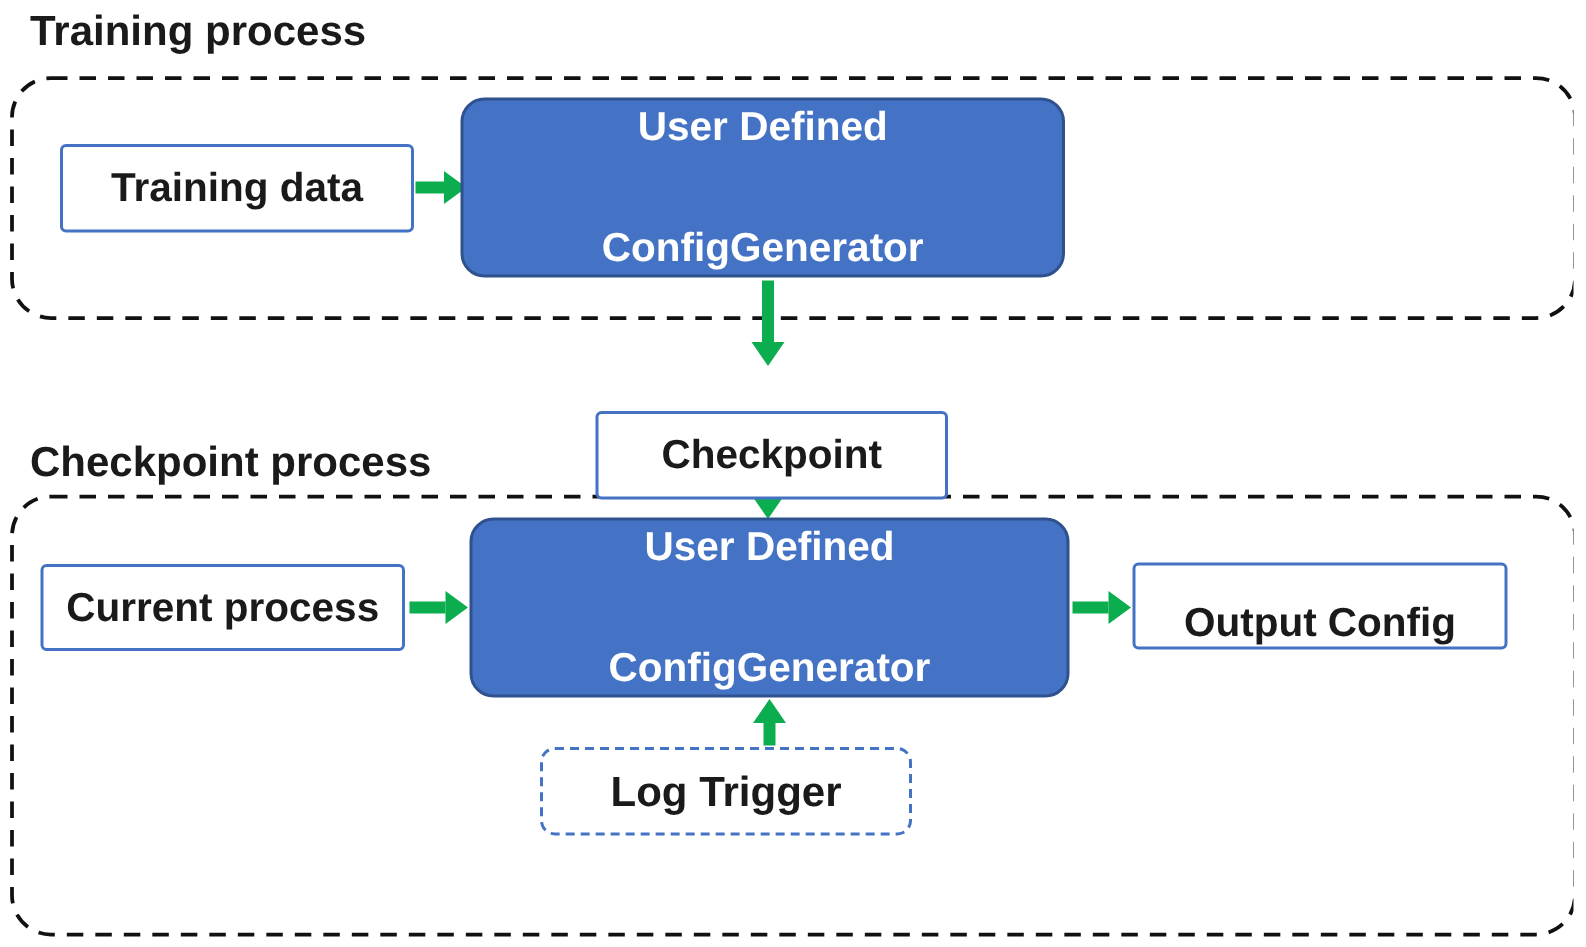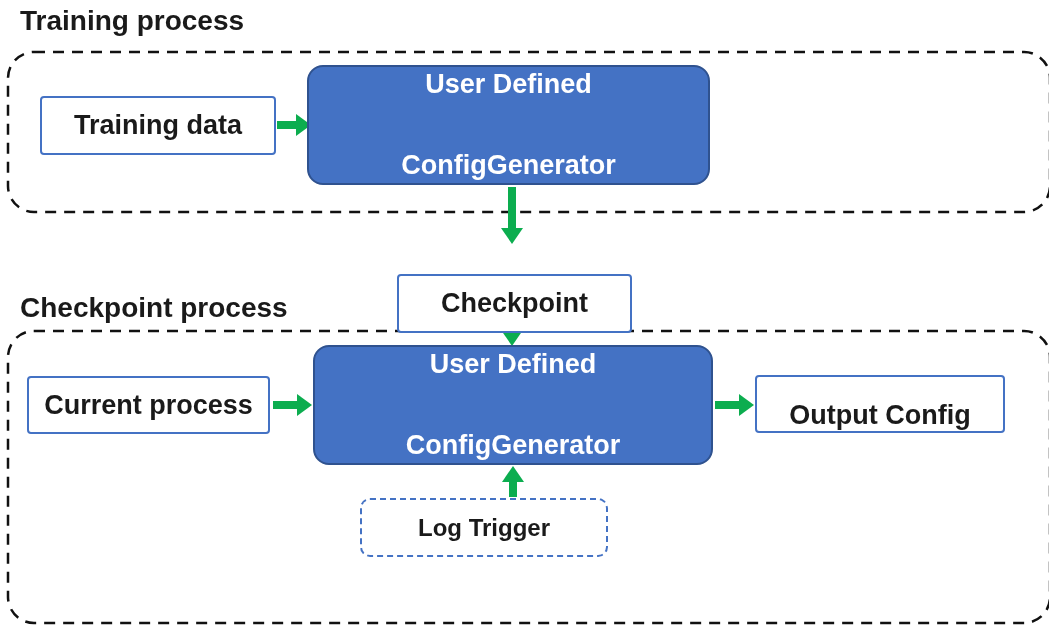--- a/index.html
+++ b/index.html
@@ -67,21 +67,21 @@
     color: var(--text-light, #fff);
     font-size: 27px;
     line-height: 37px;
     flex-direction: column;
     gap: 44px;
   }
   .trigger-box {
     background: #ffffff;
     border: 2px dashed var(--trigger-border, #4472C4);
     border-radius: 10px;
-    font-size: 24px;
+    font-size: 28px;
     color: var(--text-dark, #1a1a1a);
   }
 </style>
 </head>
 <body>
 
 <div class="canvas">
 
   <svg class="svg-layer" viewBox="0 0 1057 631">
 

